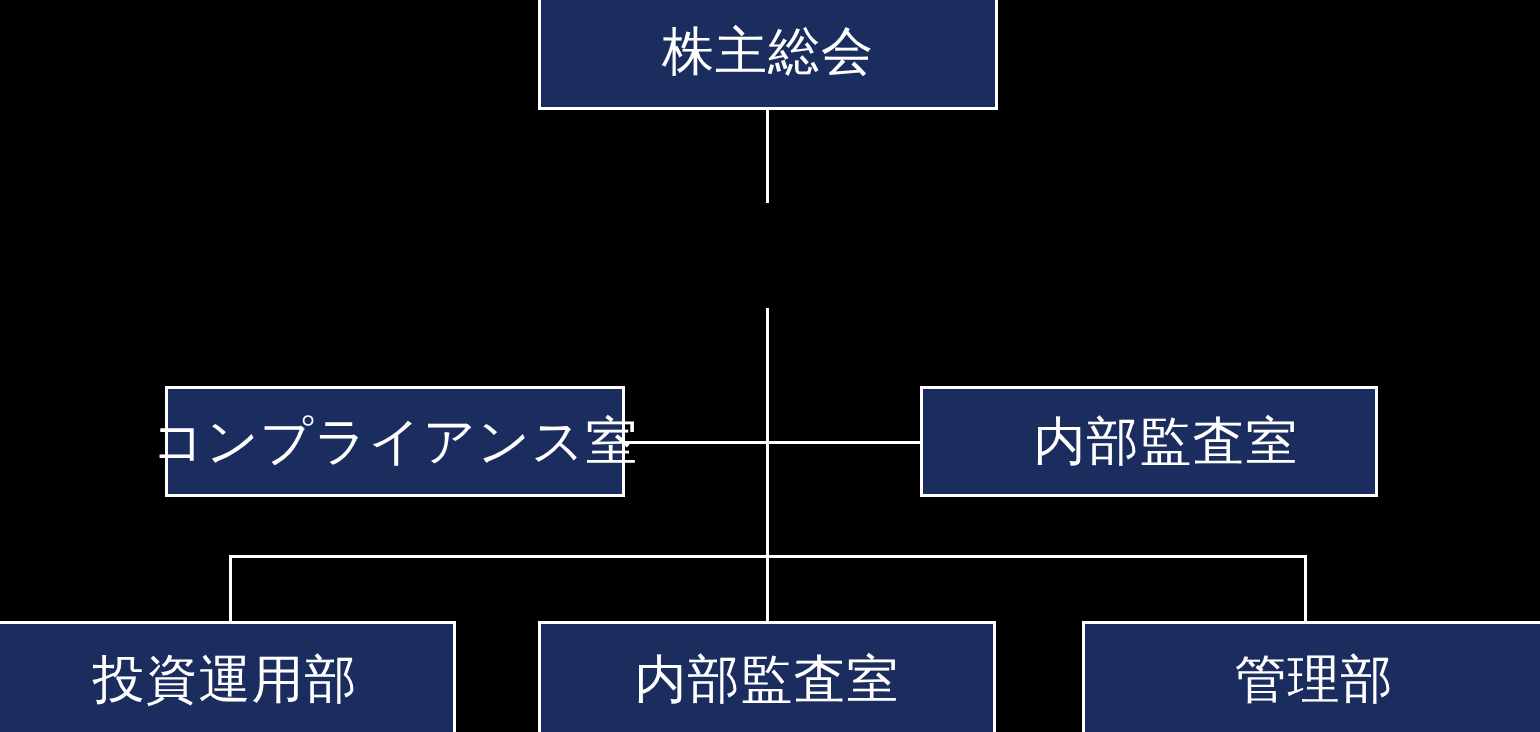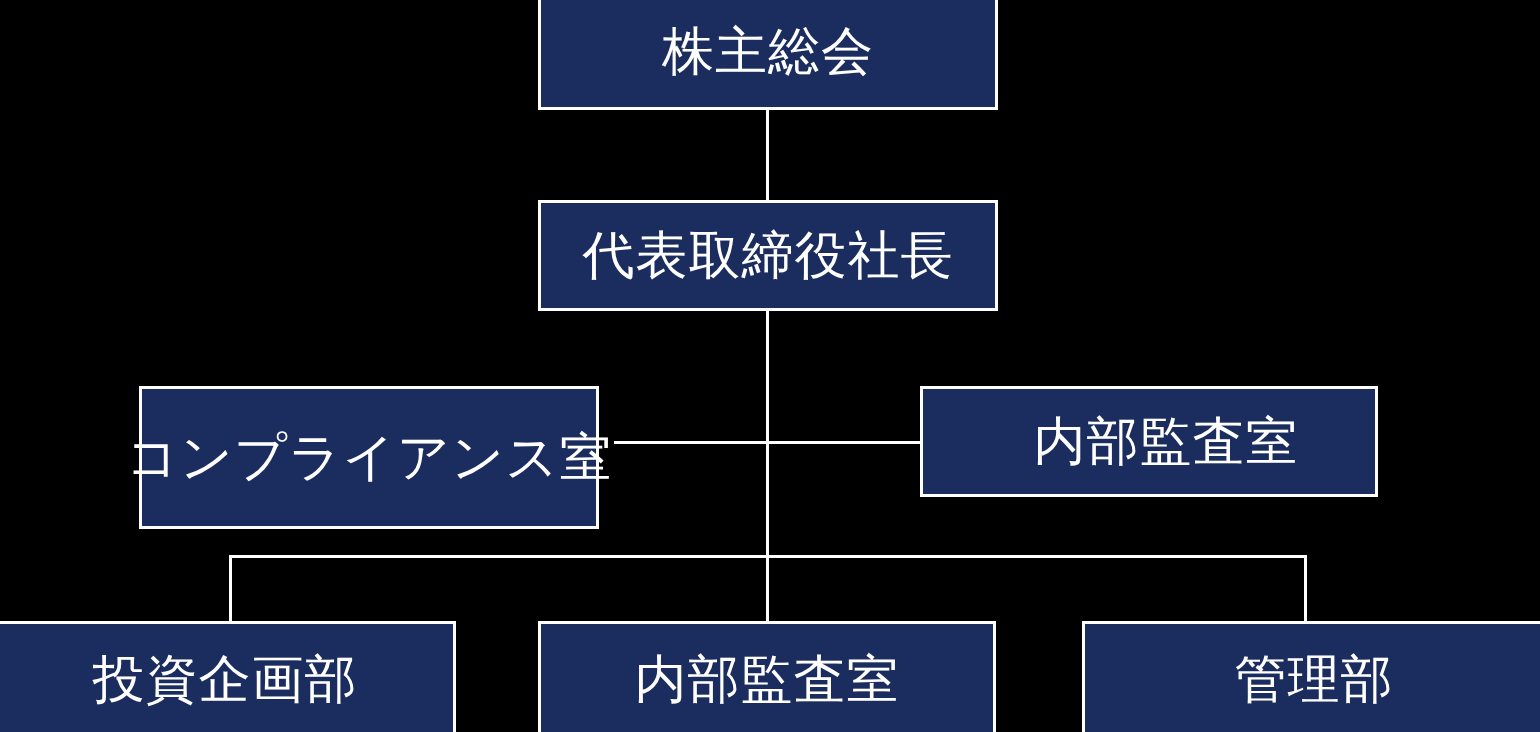--- a/index.html
+++ b/index.html
@@ -75,34 +75,31 @@
   <div class="conn conn-h" style="left:229px; top:555px; width:1078px;"></div>
 
   <div class="conn conn-v" style="left:229px; top:555px; height:69px;"></div>
 
   <div class="conn conn-v" style="left:1304px; top:555px; height:69px;"></div>
 
   <div class="node clip-top" style="left:538px; top:-3px; width:460px; height:113px;">
     <span class="node-label">株主総会</span>
   </div>
 
-  <div class="node" style="left:538px; top:200px; width:460px; height:111px;">
-    <span class="node-label">代表取締役社長</span>
-  </div>
 
-  <div class="node" style="left:139px; top:386px; width:460px; height:143px;">
+  <div class="node" style="left:165px; top:386px; width:460px; height:111px;">
     <span class="node-label">コンプライアンス室</span>
   </div>
 
   <div class="node" style="left:920px; top:386px; width:458px; height:111px;padding-left:34px;">
     <span class="node-label">内部監査室</span>
   </div>
 
   <div class="node clip-left clip-bottom" style="left:-3px; top:621px; width:459px; height:114px;">
-    <span class="node-label">投資企画部</span>
+    <span class="node-label">投資運用部</span>
   </div>
 
   <div class="node clip-bottom" style="left:538px; top:621px; width:458px; height:114px;">
     <span class="node-label">内部監査室</span>
   </div>
 
   <div class="node clip-right clip-bottom" style="left:1082px; top:621px; width:461px; height:114px;">
     <span class="node-label">管理部</span>
   </div>
 

